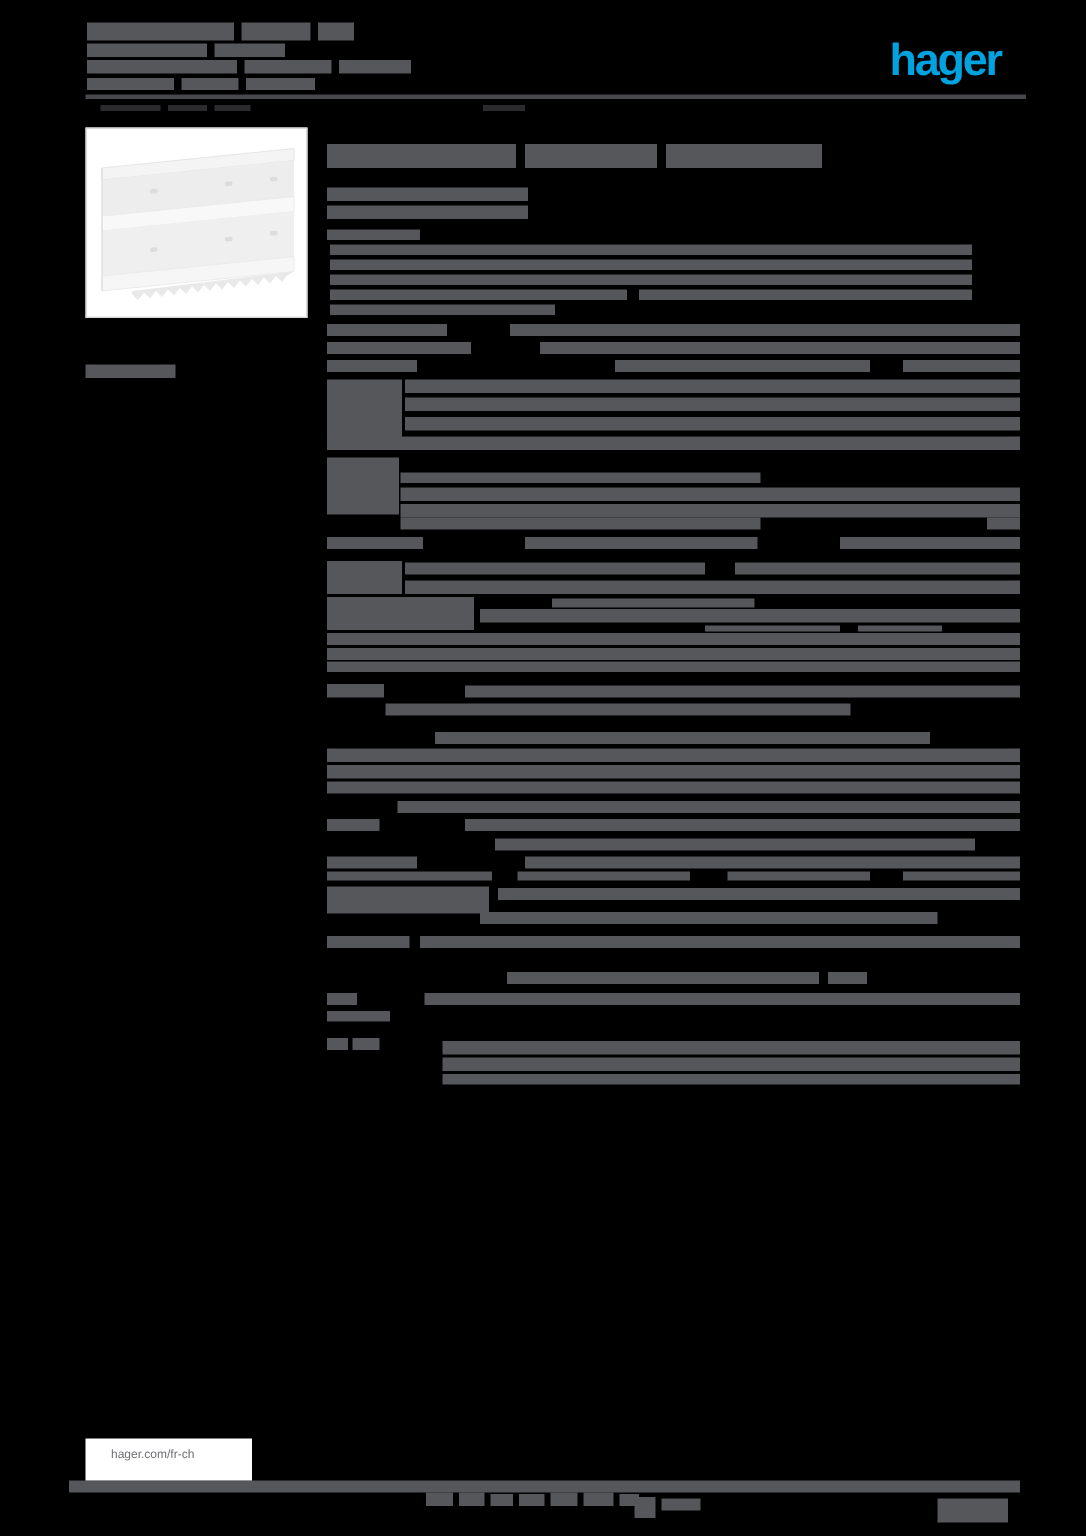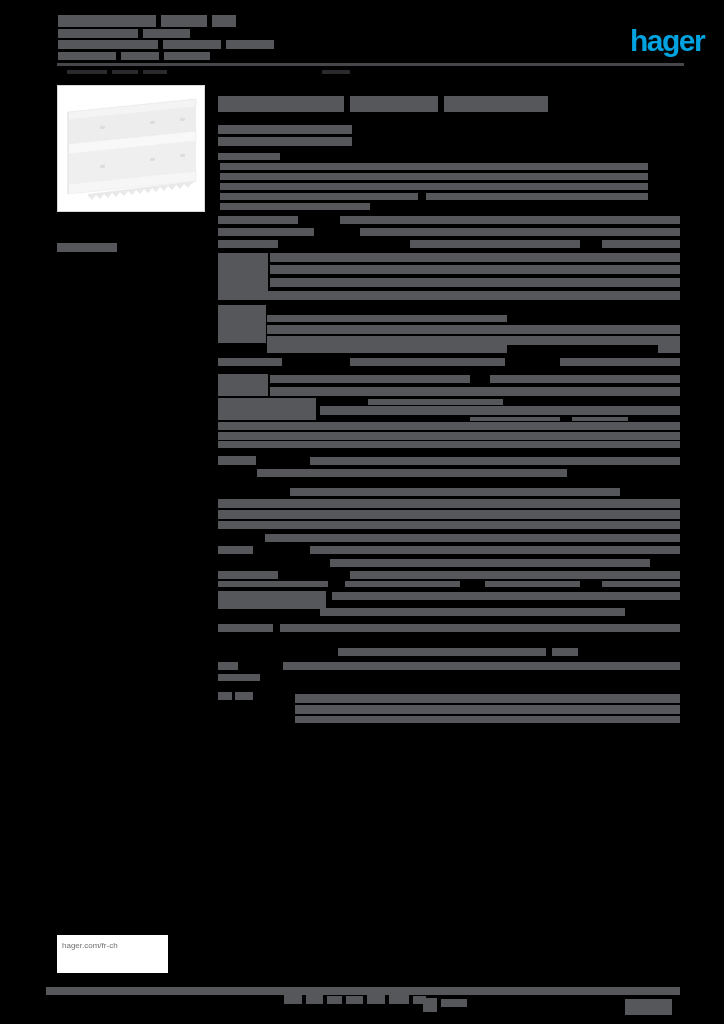--- a/index.html
+++ b/index.html
@@ -7,27 +7,27 @@
     --blue:#00a2df; --white:#ffffff; --img-border:#d8d8d9; --url-text:#6f7074;
   }
   html,body{margin:0;padding:0;background:var(--bg);}
   body{width:724px;height:1024px;position:relative;overflow:hidden;
        font-family:"Liberation Sans", sans-serif;}
   .abs{position:absolute;}
   .bar{position:absolute;background:var(--bar);}
   .bar.dark{background:var(--bar-dark);}
   .header-rule{left:57px;top:63px;width:627px;height:3px;background:var(--rule);}
   .logo{left:593px;top:24px;width:90px;height:34px;color:var(--blue);
-        font-size:30px;font-weight:800;letter-spacing:-1.5px;line-height:34px;margin-left:37px;}
+        font-size:30px;font-weight:800;letter-spacing:-1.5px;line-height:34px;}
   .image-box{left:57px;top:85px;width:148px;height:127px;background:var(--white);
              border:1px solid var(--img-border);box-sizing:border-box;}
   .caption-bar{left:57px;top:243px;width:60px;height:9px;background:var(--bar);}
   .footer-rule{left:46px;top:987px;width:634px;height:8px;background:var(--bar);}
-  .url-box{left:57px;top:935px;width:111px;height:38px;background:var(--white);
-           color:var(--url-text);font-size:8px;line-height:22px;padding-left:5px;
+  .url-box{left:57px;top:959px;width:111px;height:28px;background:var(--white);
+           color:var(--url-text);font-size:8px;line-height:22px;padding-left:17px;
            box-sizing:border-box;white-space:nowrap;overflow:hidden;}
   .page-box{left:625px;top:999px;width:47px;height:16px;background:var(--bar);}
   .icon-mark{position:absolute;background:var(--bar);}
 </style>
 </head>
 <body>
 
 <div class="abs" style="left:0;top:0;width:724px;height:1024px;">
 
   <div class="abs header-rule"></div>

